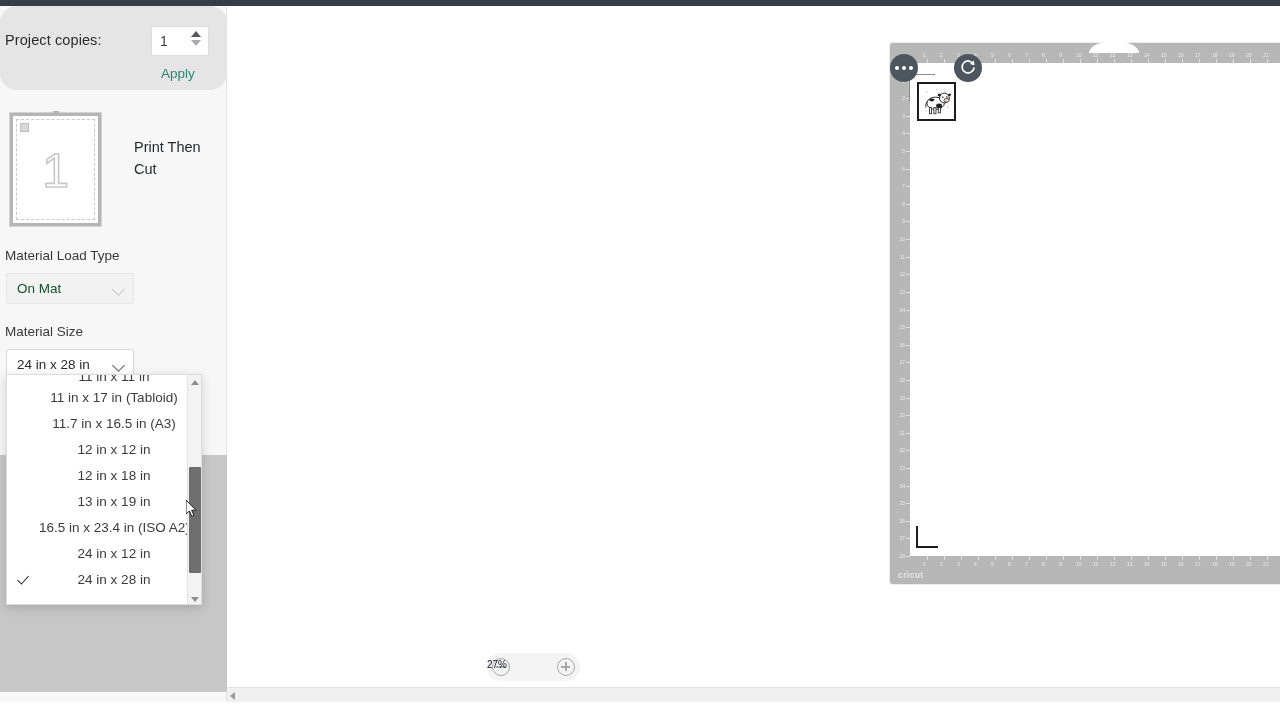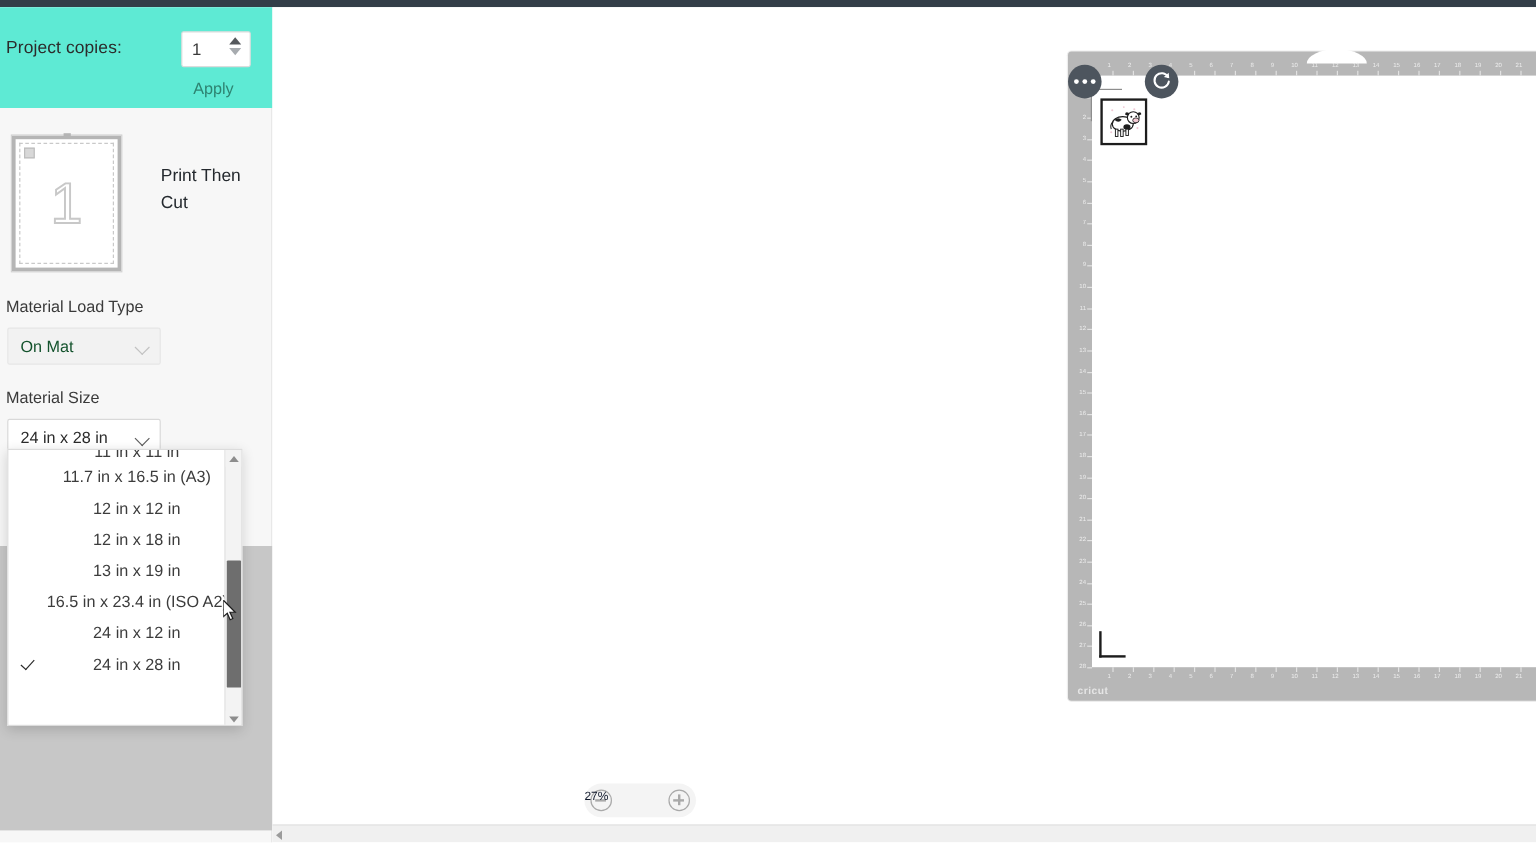--- a/index.html
+++ b/index.html
@@ -18,21 +18,22 @@
   }
 
   
   .left-panel {
     position: absolute; left: 0; top: 6px; width: 227px; height: 714px;
     background: #f7f7f7;
     border-right: 1px solid #e4e4e4;
   }
   .copies-bar {
     position: absolute; left: 0; top: 0; width: 227px; height: 84px;
-    background: #5eead4;
+    background: #e5e5e5;
+    border-radius: 17px;
   }
   .copies-label {
     position: absolute; left: 5px; top: 26px;
     font-size: 14.5px; color: #2c2c2c; letter-spacing: .1px;
   }
   .copies-input-wrap {
     position: absolute; left: 151px; top: 20px;
     width: 58px; height: 30px;
     background: #ffffff; border: 1px solid #dcdcdc; border-radius: 2px;
   }
@@ -327,20 +328,21 @@
       <span class="sel-text">24 in x 28 in</span>
       <span class="chev"></span>
     </div>
 
     <div class="panel-grey"></div>
   </div>
 
   <div class="dropdown">
     <div class="dd-list">
         <div class="dd-item clipped"><span>11 in x 11 in</span></div>
+        <div class="dd-item"><span>11 in x 17 in (Tabloid)</span></div>
         <div class="dd-item"><span>11.7 in x 16.5 in (A3)</span></div>
         <div class="dd-item"><span>12 in x 12 in</span></div>
         <div class="dd-item"><span>12 in x 18 in</span></div>
         <div class="dd-item"><span>13 in x 19 in</span></div>
         <div class="dd-item"><span>16.5 in x 23.4 in (ISO A2)</span></div>
         <div class="dd-item"><span>24 in x 12 in</span></div>
         <div class="dd-item"><span class="check"></span><span>24 in x 28 in</span></div>
       </div>
     <div class="dd-scroll">
       <span class="dd-arrow up">

